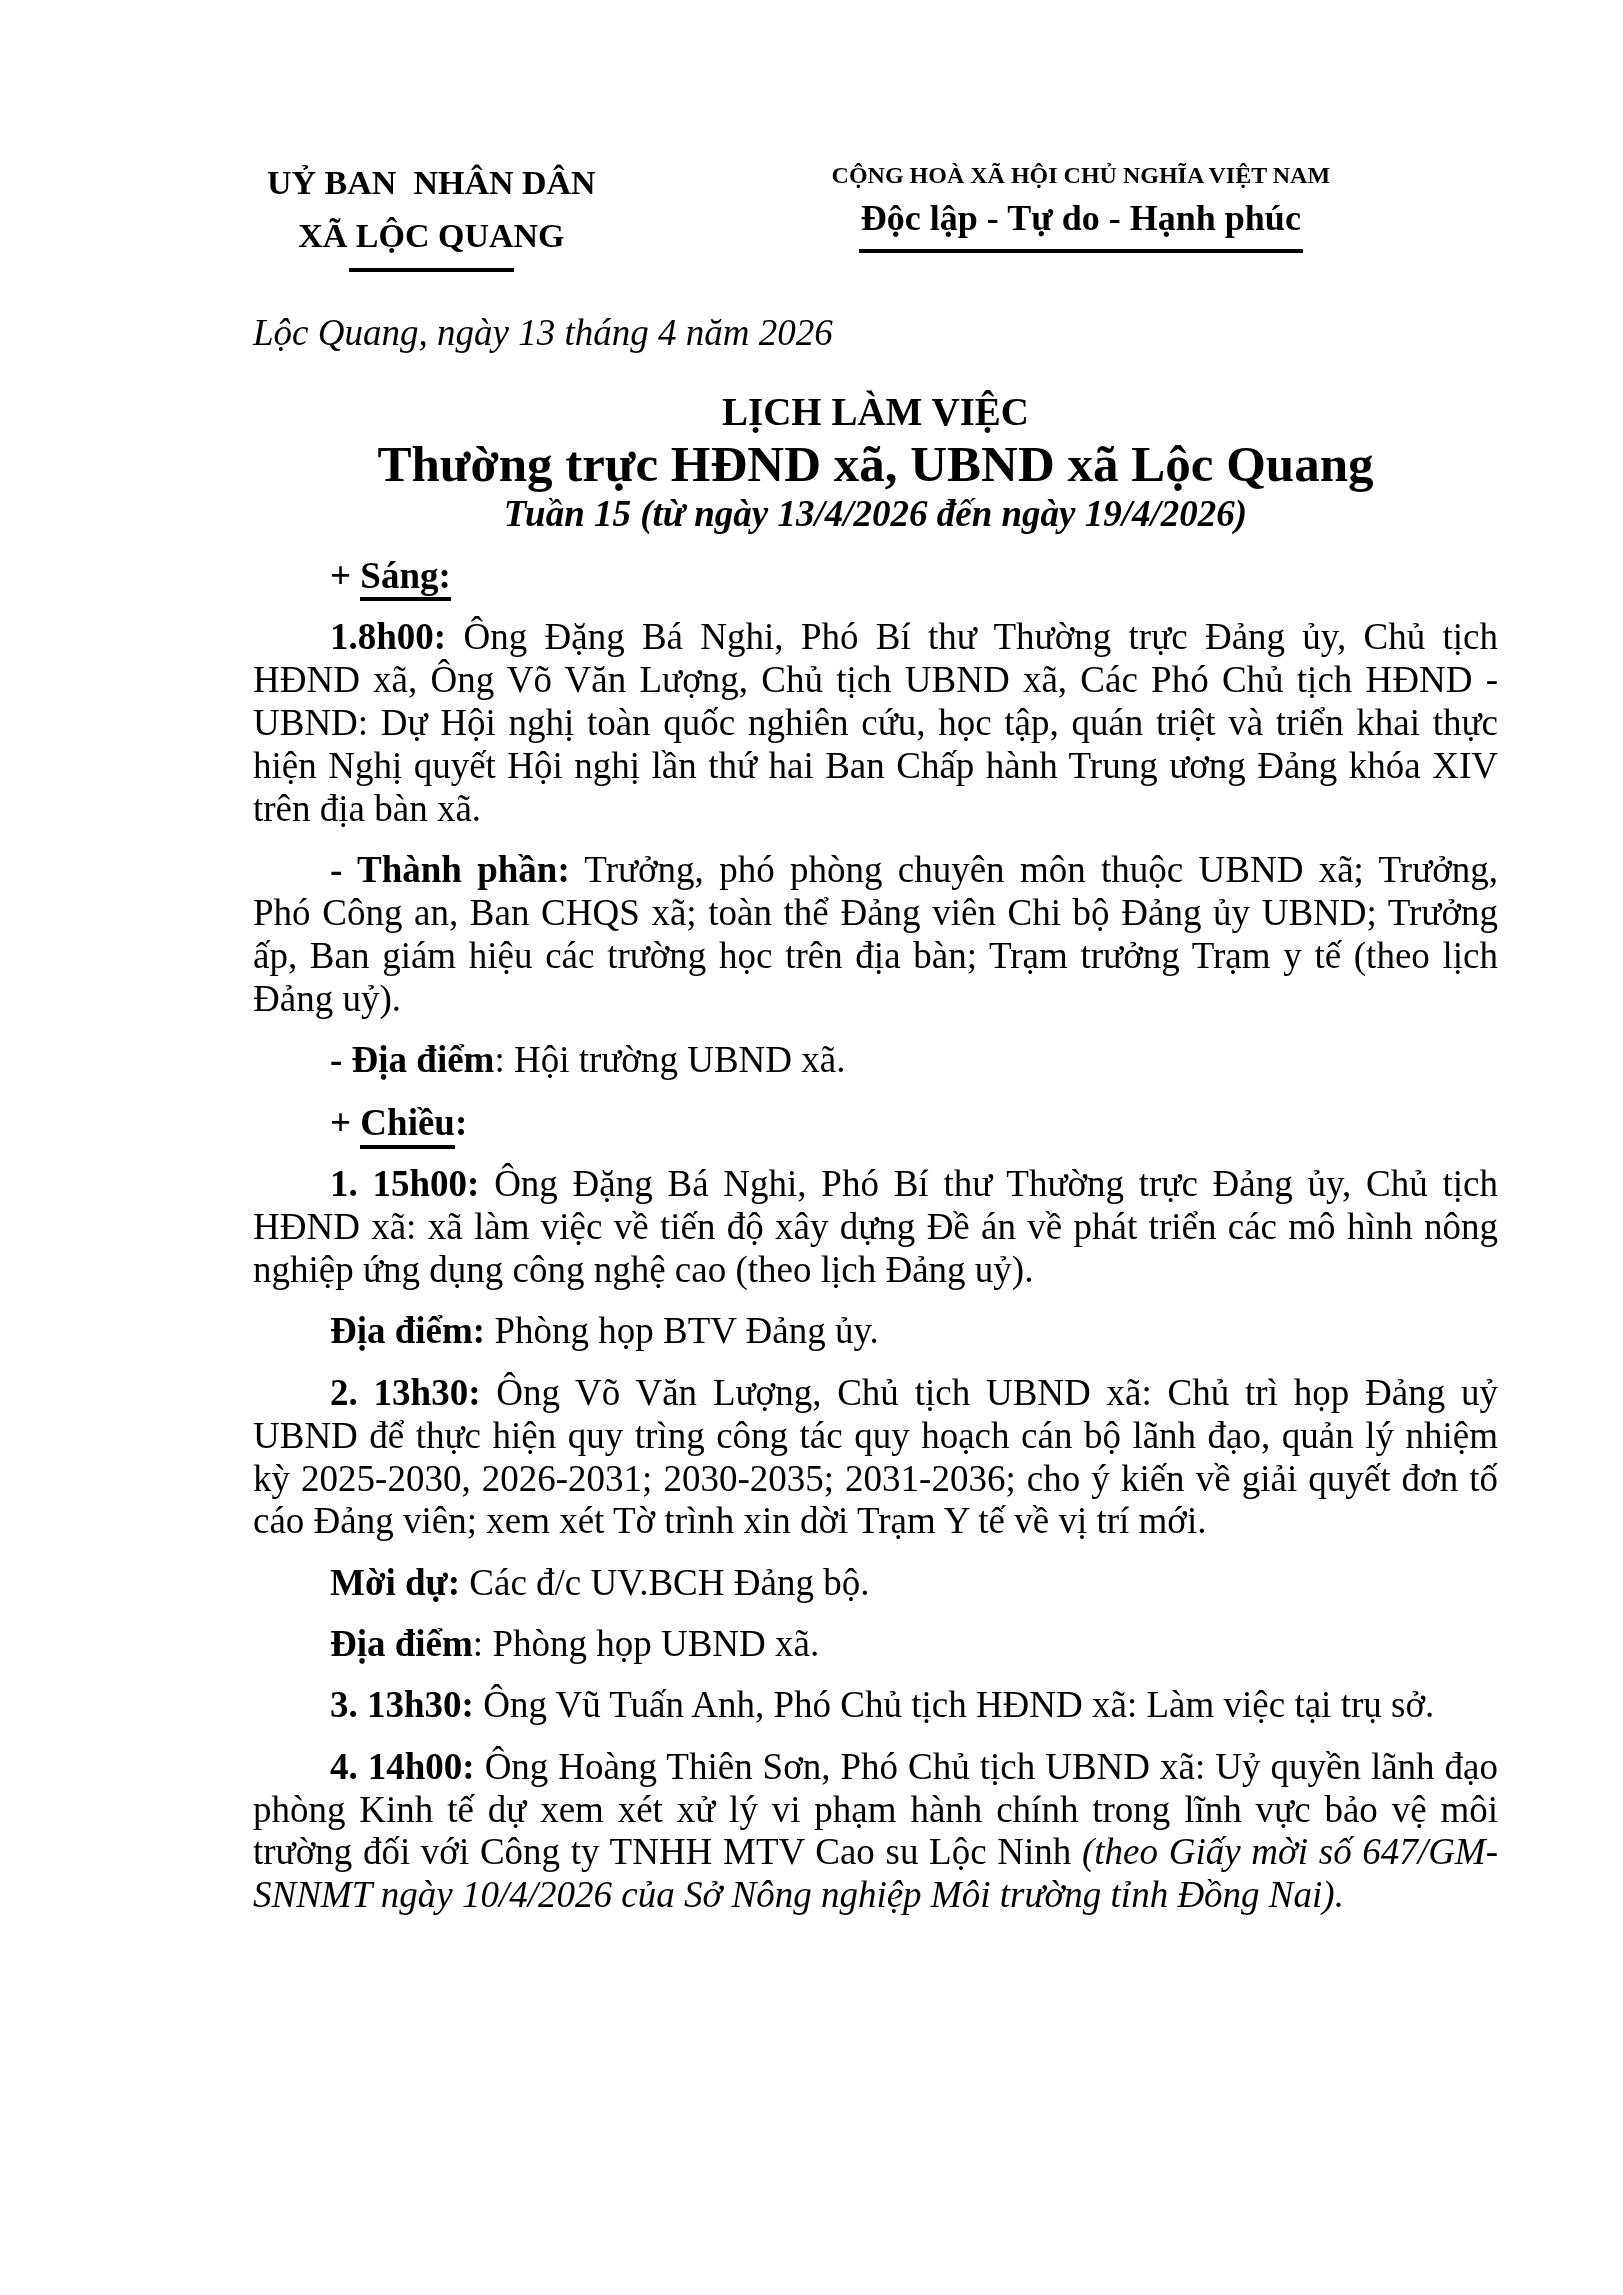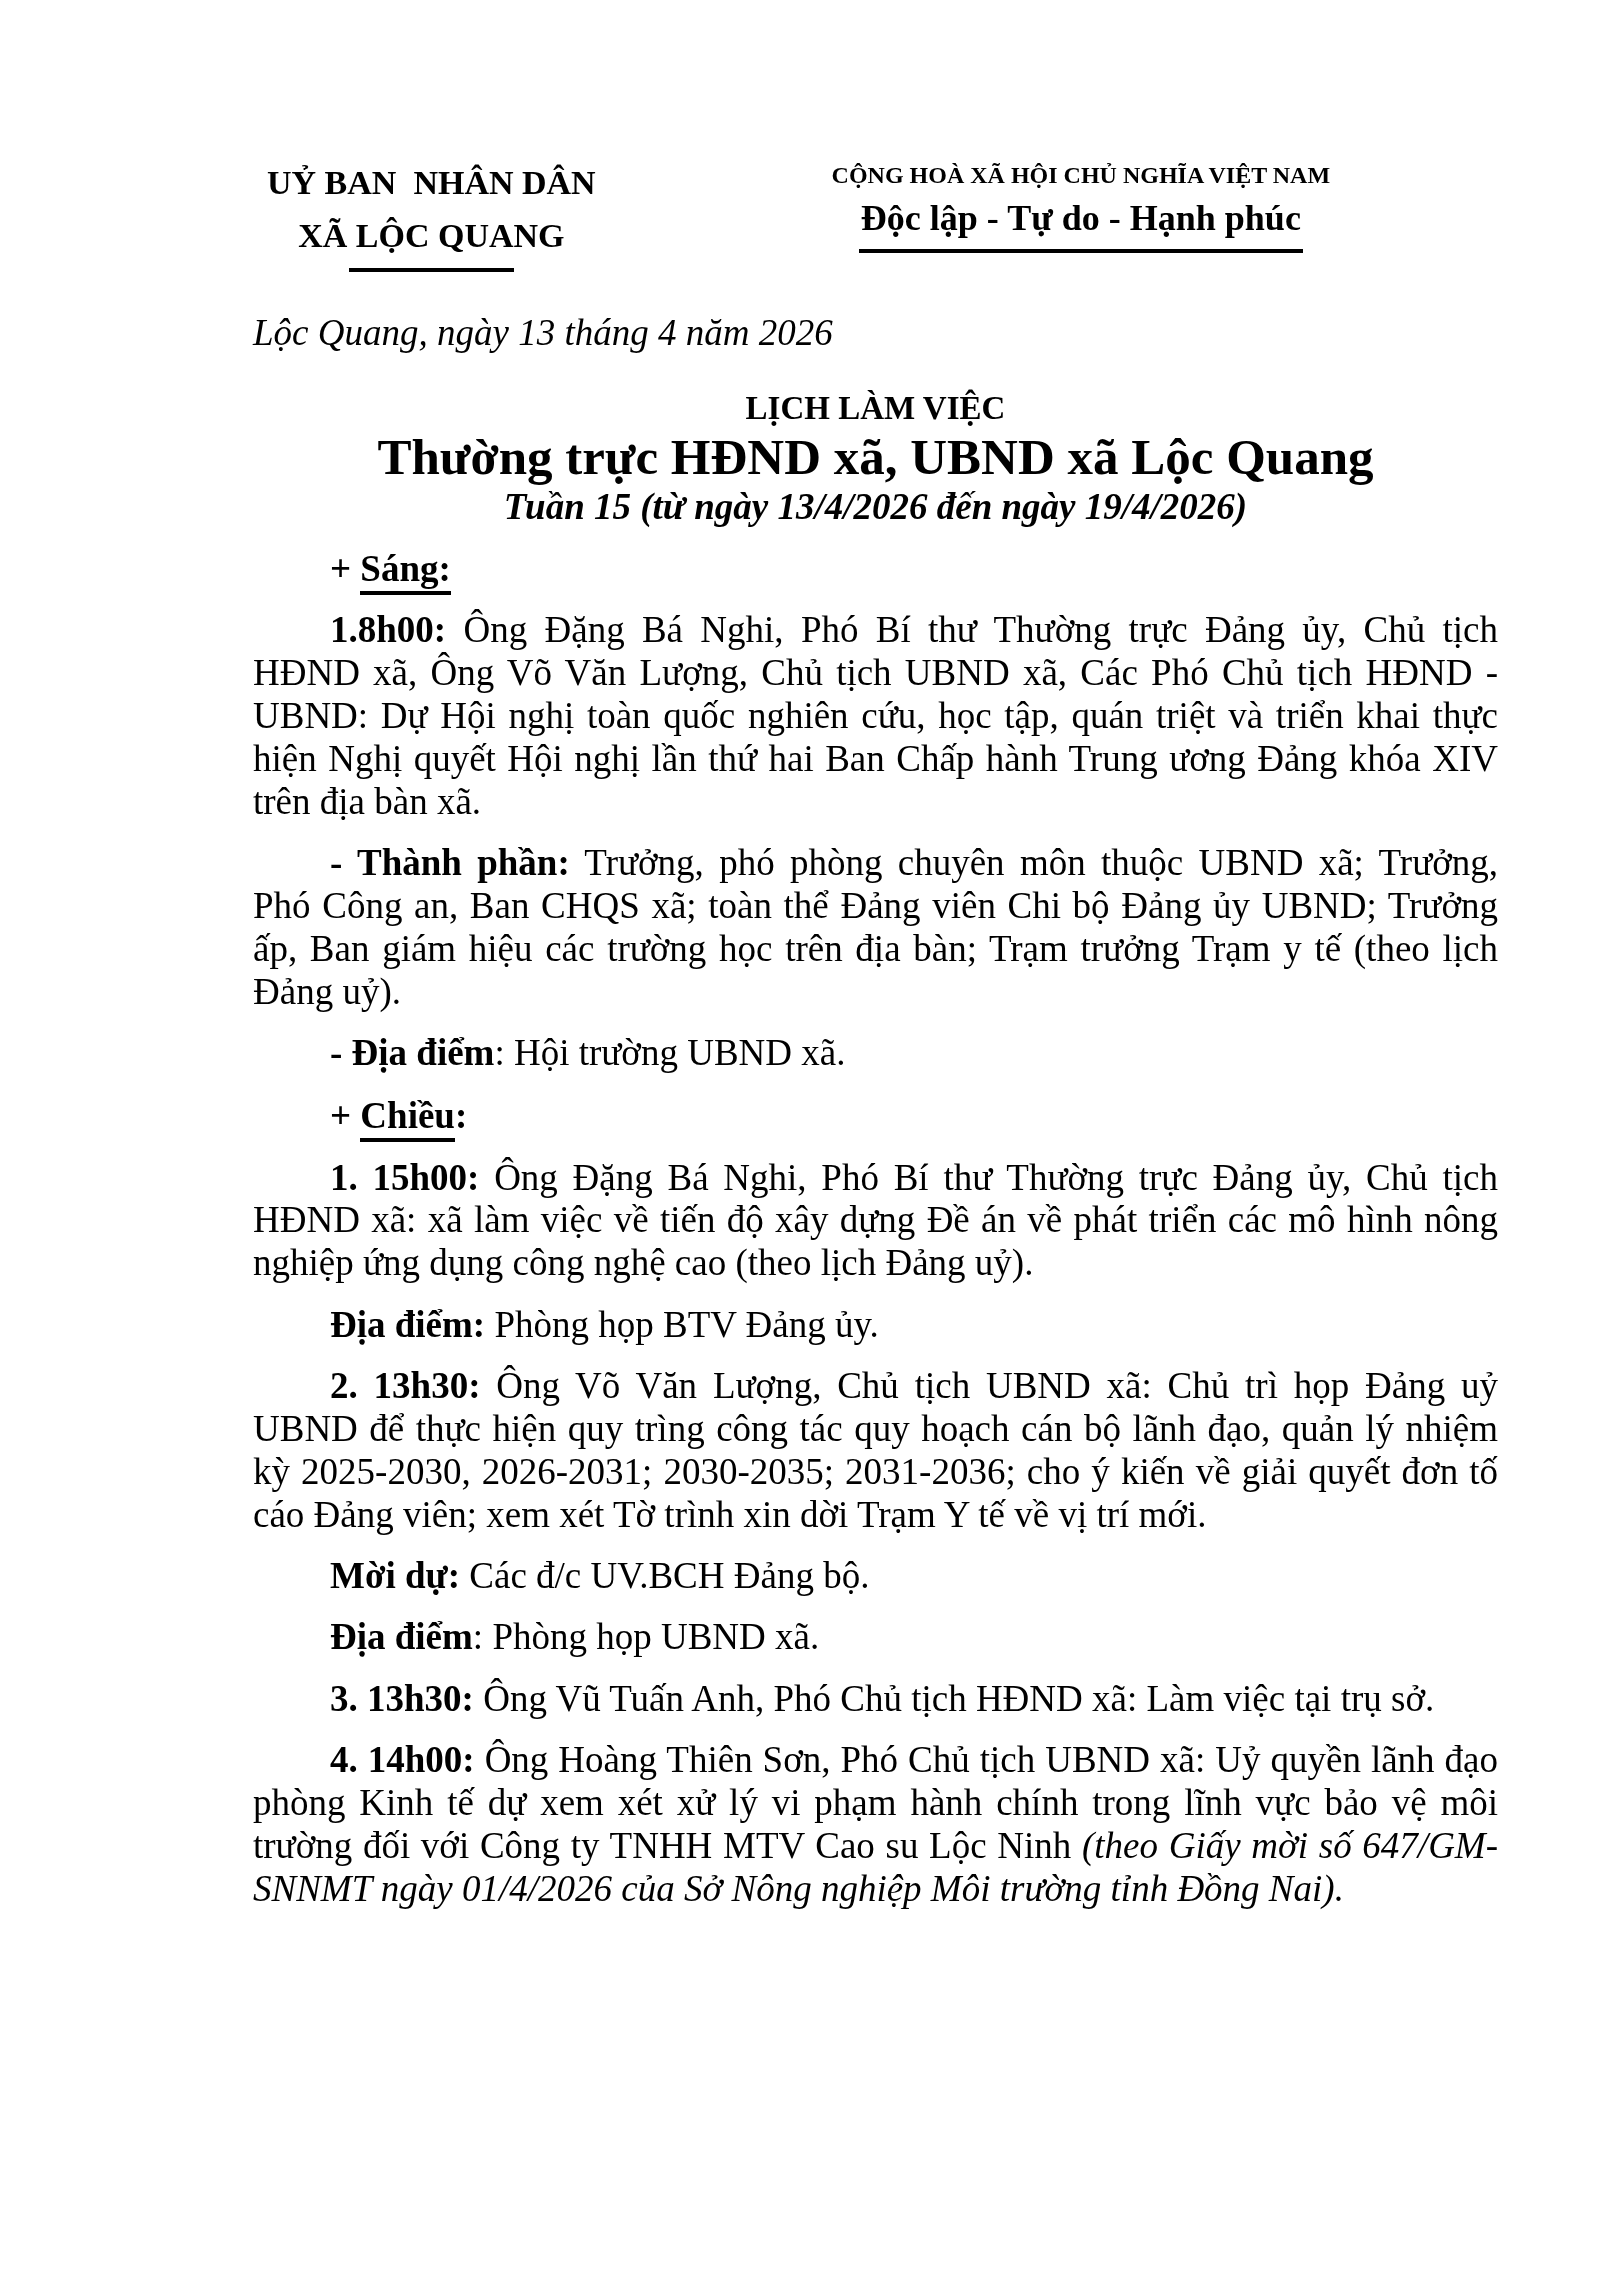--- a/index.html
+++ b/index.html
@@ -39,21 +39,21 @@
   .bar-right { width: 444px; }
   
   .dateline {
     margin-top: 40px;
     text-align: left;
     padding-right: 107px;
     font-style: italic;
   }
   
   .title-block { margin-top: 35px; text-align: center; font-weight: bold; line-height: 1.14; }
-  .title-block .t1 { font-size: 33px; }
+  .title-block .t1 { font-size: 39px; }
   .title-block .t2 { font-size: 51px; }
   .title-block .t3 { font-size: 37px; font-style: italic; }
   
   .day-heading {
     margin: 63px 0 0 0;
     font-weight: bold;
     text-indent: 77px;
   }
   .session {
     margin: 20px 0 0 0;
@@ -110,16 +110,16 @@
   <p class="para"><b>Địa điểm:</b><span> Phòng họp BTV Đảng ủy.</span></p>
 
   <p class="para"><b>2. 13h30:</b><span> Ông Võ Văn Lượng, Chủ tịch UBND xã: Chủ trì họp Đảng uỷ UBND để thực hiện quy trìng công tác quy hoạch cán bộ lãnh đạo, quản lý nhiệm kỳ 2025-2030, 2026-2031; 2030-2035; 2031-2036; cho ý kiến về giải quyết đơn tố cáo Đảng viên; xem xét Tờ trình xin dời Trạm Y tế về vị trí mới.</span></p>
 
   <p class="para"><b>Mời dự:</b><span> Các đ/c UV.BCH Đảng bộ.</span></p>
 
   <p class="para"><b>Địa điểm</b><span>: Phòng họp UBND xã.</span></p>
 
   <p class="para"><b>3. 13h30:</b><span> Ông Vũ Tuấn Anh, Phó Chủ tịch HĐND xã: Làm việc tại trụ sở.</span></p>
 
-  <p class="para"><b>4. 14h00:</b><span> Ông Hoàng Thiên Sơn, Phó Chủ tịch UBND xã: Uỷ quyền lãnh đạo phòng Kinh tế dự xem xét xử lý vi phạm hành chính trong lĩnh vực bảo vệ môi trường đối với Công ty TNHH MTV Cao su Lộc Ninh </span><i class="tail">(theo Giấy mời số 647/GM-SNNMT ngày 01/4/2026 của Sở Nông nghiệp Môi trường tỉnh Đồng Nai).</i></p>
+  <p class="para"><b>4. 14h00:</b><span> Ông Hoàng Thiên Sơn, Phó Chủ tịch UBND xã: Uỷ quyền lãnh đạo phòng Kinh tế dự xem xét xử lý vi phạm hành chính trong lĩnh vực bảo vệ môi trường đối với Công ty TNHH MTV Cao su Lộc Ninh </span><i class="tail">(theo Giấy mời số 647/GM-SNNMT ngày 10/4/2026 của Sở Nông nghiệp Môi trường tỉnh Đồng Nai).</i></p>
 
 </div>
 
 
 </body></html>

